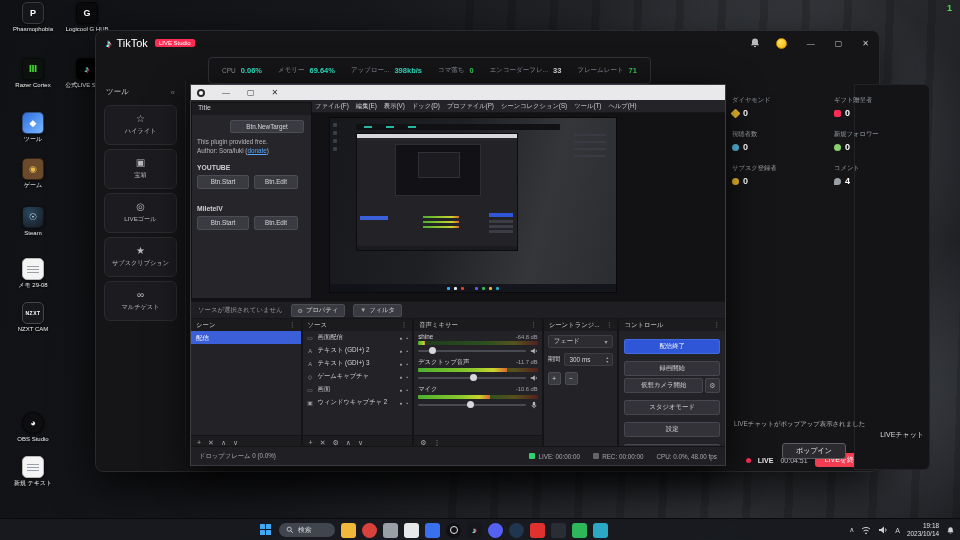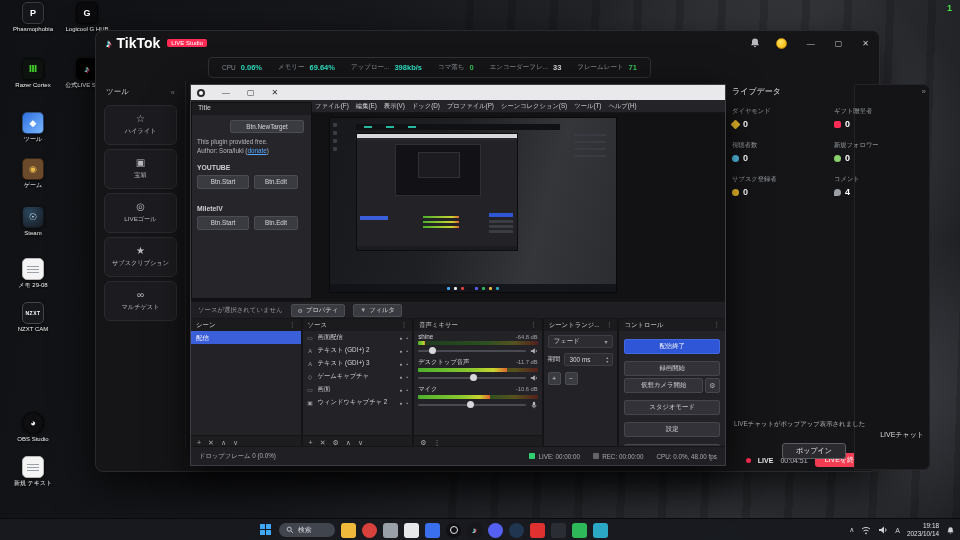--- a/index.html
+++ b/index.html
@@ -23,27 +23,27 @@
 .i-steam{background:radial-gradient(circle at 35% 30%,#2a475e,#171a21);color:#cfe6f5}
 .i-page{background:#f4f4f4;border-color:#b9b9b9;position:relative}
 .i-page::after{content:"";position:absolute;left:4px;right:4px;top:5px;height:11px;
  background:repeating-linear-gradient(#f4f4f4 0 2px,#9aa0a8 2px 3px)}
 .i-nzxt{background:#17181c;border-color:#46464c;font-size:5px;letter-spacing:.5px}
 .i-obs{background:#0e0e10;border-radius:50%;color:#f0f0f0}
 
 .tkwin{position:absolute;left:95px;top:30px;width:785px;height:442px;background:#151517;border:1px solid #2a2a2e;border-radius:8px;box-shadow:0 14px 44px rgba(0,0,0,.75);z-index:2}
 .tk-row1{display:flex;align-items:center;height:24px;padding:0 10px;gap:5px}
 .tk-note{font-size:11px;color:#fff;text-shadow:-1px 0 #25f4ee,1px 1px #fe2c55}
-.tk-brand{font-size:14px;font-weight:bold;color:#fff}
+.tk-brand{font-size:11px;font-weight:normal;color:#fff}
 .tk-badge{background:#fe2c55;color:#fff;font-size:6px;padding:1px 4px;border-radius:2px;margin-left:2px}
 .sp{flex:1}
 .tk-bell{width:12px;height:12px}
 .tk-coin{width:11px;height:11px;border-radius:50%;background:radial-gradient(circle at 35% 30%,#ffe45e,#f5b40a);border:1px solid #c98f06;margin-left:10px}
 .wc{font-size:8px;color:#c9c9cd;margin-left:15px;cursor:pointer}
-.tk-statsbar{position:absolute;left:112px;top:26px;height:21px;display:flex;align-items:center;gap:16px;padding:0 13px;border:1px solid #303036;border-radius:4px}
+.tk-statsbar{position:absolute;left:112px;top:26px;height:27px;display:flex;align-items:center;gap:16px;padding:0 13px;border:1px solid #303036;border-radius:4px}
 .stat{display:flex;align-items:center;gap:5px;white-space:nowrap}
 .stat .lb{font-size:6.5px;color:#8a8f98}
 .stat .vl{font-size:7.5px;font-weight:bold}
 .tk-side{position:absolute;left:0;top:50px;bottom:22px;width:90px;border-right:1px solid #232327;padding-top:2px}
 .tk-side-h{display:flex;align-items:center;justify-content:space-between;padding:4px 10px;font-size:7.5px;color:#c8c8cc}
 .tk-side-h .chev{color:#77777d;font-size:8px}
 .tile{margin:4px 8px;height:40px;background:#1c1c20;border:1px solid #2b2b2f;border-radius:6px;display:flex;flex-direction:column;align-items:center;justify-content:center;cursor:pointer}
 .tile .tic{font-size:10px;color:#b9b9bf;line-height:1}
 .tile .tlb{font-size:6.2px;color:#b9b9bf;margin-top:3px;white-space:nowrap}
 .tk-bottom{position:absolute;left:92px;right:8px;bottom:3px;height:16px;display:flex;align-items:center;justify-content:flex-end;gap:7px}
@@ -327,24 +327,20 @@
       <span class="reddot"></span>
       <span class="t1">LIVE</span>
       <span class="t2">00:04:51</span>
       <button class="endbtn">LIVEを終了</button>
     </div>
   </div>
 
   <div class="tk-popup"></div>
 
   <div class="ldlayer">
-    <div class="ld-h">
-      <span class="ld-title">ライブデータ</span>
-      <span class="ld-exp">»</span>
-    </div>
     <div class="ld-grid">
       <div class="ld-cell">
           <div class="ld-label">ダイヤモンド</div>
           <div class="ld-valrow">
             <span class="ld-ic ldi0"></span>
             <span class="ld-val">0</span>
           </div>
         </div>
       <div class="ld-cell">
           <div class="ld-label">ギフト贈呈者</div>

